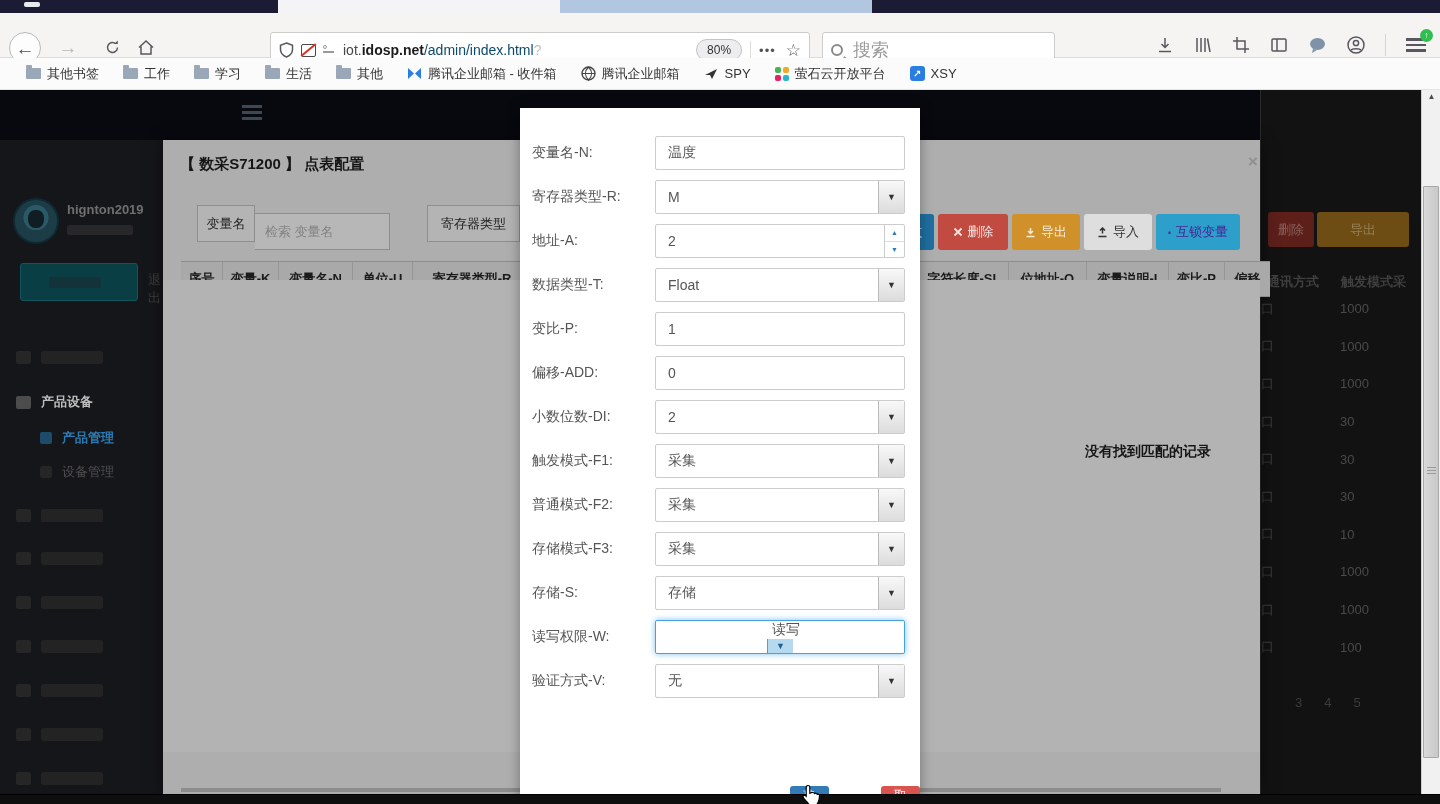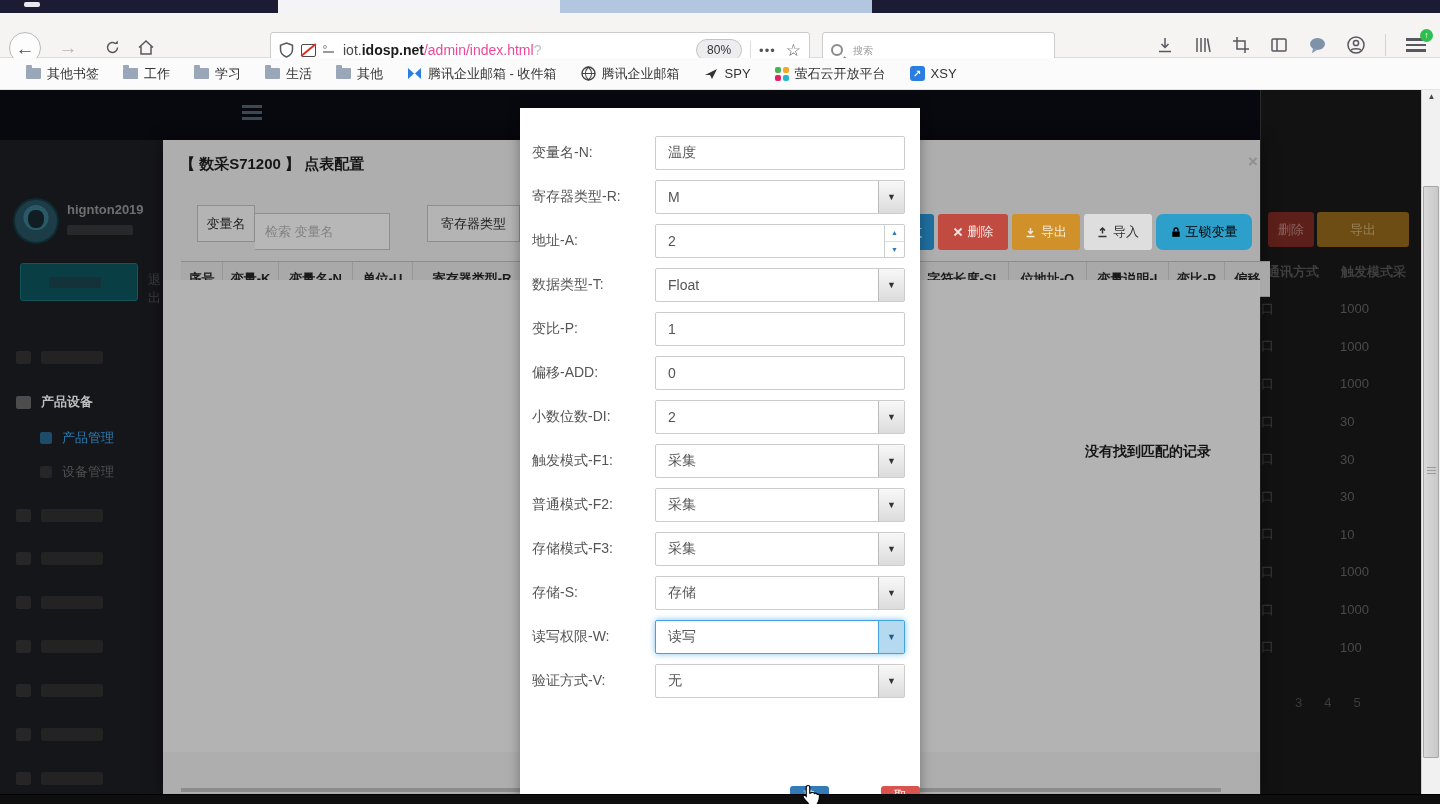--- a/index.html
+++ b/index.html
@@ -13,21 +13,21 @@
   .tab-notch{position:absolute;left:24px;top:2px;width:16px;height:5px;background:#e8e8ef;border-radius:2px;}
   #toolbar{left:0;top:13px;width:1440px;height:45px;background:#f5f4f2;border-bottom:1px solid #dcdcdc;z-index:90;}
   .navbtn{position:absolute;top:19px;color:#4c4c4c;font-size:19px;line-height:32px;text-align:center;width:32px;height:32px;}
   #backbtn{left:9px;border:1px solid #b9b9b9;border-radius:50%;background:#fdfdfd;}
   .icon-svg{stroke:#57575f;fill:none;stroke-width:1.5;}
   #urlbar{left:270px;top:19px;width:540px;height:36px;background:#fff;border:1px solid #ccc;border-radius:3px;display:flex;align-items:center;padding:0 8px;}
   .urltext{font-size:14px;white-space:nowrap;}
   .zoombadge{margin-left:auto;background:#ededf0;border:1px solid #c4c4c8;border-radius:12px;font-size:12px;color:#333;padding:3px 10px;}
   .urlsep{width:1px;height:18px;background:#ddd;margin:0 8px;}
   #searchbox{left:822px;top:19px;width:233px;height:36px;background:#fff;border:1px solid #ccc;border-radius:3px;display:flex;align-items:center;padding:0 8px;}
-  #searchbox input{border:none;outline:none;font-size:10px;width:160px;color:#0f766e;}
+  #searchbox input{border:none;outline:none;font-size:18px;width:160px;color:#0f766e;}
   #searchbox input::placeholder{color:#9a9a9a;}
   .mag{width:12px;height:12px;border:2px solid #8a8a8a;border-radius:50%;position:relative;margin-right:8px;}
   .mag::after{content:"";position:absolute;width:6px;height:2px;background:#8a8a8a;transform:rotate(45deg);left:10px;top:12px;}
   #rightIcons{right:14px;top:21px;display:flex;gap:20px;align-items:center;z-index:91;}
   .badge-up{position:absolute;width:13px;height:13px;background:#2fbf4f;border-radius:50%;right:-7px;top:-6px;color:#fff;font-size:9px;line-height:13px;text-align:center;font-weight:bold;}
   #bookmarksbar{left:0;top:58px;width:1440px;height:32px;background:#fbfbfb;border-bottom:1px solid #e4e4e4;display:flex;align-items:center;padding-left:16px;gap:4px;z-index:90;}
   .bm{display:flex;align-items:center;gap:6px;font-size:13px;color:#333;padding:3px 10px;border-radius:3px;white-space:nowrap;}
   .bm-folder{width:15px;height:11px;background:#9aa7b8;border-radius:1px;position:relative;}
   .bm-folder::before{content:"";position:absolute;top:-3px;left:0;width:6px;height:3px;background:#9aa7b8;border-radius:1px 1px 0 0;}
   .bm-ys{display:grid;grid-template-columns:6px 6px;grid-gap:2px;}
@@ -47,27 +47,27 @@
   .tealbtn{position:absolute;left:20px;top:123px;width:118px;height:38px;background:#0a3e45;border:1px solid #13545d;border-radius:3px;}
   .tealbtn i{position:absolute;left:28px;top:13px;width:52px;height:11px;background:#14323a;display:block;border-radius:2px;}
   .logout{position:absolute;left:148px;top:131px;font-size:13px;color:#3d3d3d;}
   .mitem{position:absolute;left:0;width:163px;height:30px;font-size:13px;display:flex;align-items:center;}
   .mitem .ic{width:15px;height:13px;background:#262626;margin:0 10px 0 16px;border-radius:2px;}
   .mitem .tx-block{width:62px;height:13px;background:#232323;border-radius:2px;}
   .mitem.parent{color:#bdbdbd;font-weight:bold;}
   .mitem.parent .ic{background:#4c4c4c;}
   .mitem.child,.mitem.child-active{padding-left:24px;color:#4f4f4f;}
   .mitem.child .ic,.mitem.child-active .ic{width:12px;height:12px;}
-  .mitem.child-active{color:#2b7cb4;font-weight:normal;}
+  .mitem.child-active{color:#2b7cb4;font-weight:bold;}
   .mitem.child-active .ic{background:#1c4c6a;}
 
   
   #bgright{position:absolute;left:1260px;top:0;width:161px;height:714px;background:#121212;border-left:1px solid #2a2a2a;}
   .bgbtn{position:absolute;top:122px;height:35px;border-radius:3px;color:rgba(255,255,255,.28);font-size:13px;text-align:center;line-height:35px;}
-  .bghead{position:absolute;left:6px;top:173px;width:153px;overflow:hidden;white-space:nowrap;font-size:13px;font-weight:bold;color:#3f3f3f;display:flex;gap:22px;}
+  .bghead{position:absolute;left:6px;top:183px;width:153px;overflow:hidden;white-space:nowrap;font-size:13px;font-weight:bold;color:#3f3f3f;display:flex;gap:22px;}
   #bgrows{position:absolute;left:0;top:200px;width:159px;}
   .bg-row{height:37.6px;display:flex;align-items:center;overflow:hidden;font-size:13px;color:#3e3e3e;}
   .bg-row .port{margin-left:-13px;width:92px;}
   .bg-row .val{color:#4a4a4a;}
   #bgpag{position:absolute;left:34px;top:605px;display:flex;gap:22px;font-size:13px;color:#3c3c3c;}
 
   
   #panel{left:163px;top:140px;width:1097px;height:654px;background:#aeaeae;z-index:10;box-shadow:0 0 14px rgba(0,0,0,.5);}
   .ptitle{position:absolute;left:17px;top:15px;font-size:15px;font-weight:bold;color:#161616;}
   .pclose{position:absolute;left:1085px;top:12px;font-size:17px;color:#8f8f8f;font-weight:bold;z-index:12;}
@@ -84,21 +84,21 @@
   #hstrip{position:absolute;left:18px;top:648px;width:1040px;height:4px;background:#8c8c8c;}
 
   
   #dialog{left:520px;top:108px;width:400px;height:714px;background:#fff;z-index:40;box-shadow:0 0 12px rgba(0,0,0,.35);padding:28px 0 0 12px;}
   .field{display:flex;align-items:center;height:34px;margin-bottom:10px;}
   .field label{width:123px;font-size:14px;color:#555;}
   .ctl{width:250px;height:34px;border:1px solid #ccc;border-radius:2px;position:relative;background:#fff;display:flex;align-items:center;}
   .ctl input{border:none;outline:none;width:100%;height:100%;padding:0 12px;font-size:14px;color:#555;background:transparent;}
   .ctl .val{padding-left:12px;font-size:14px;color:#555;flex:1;}
   .dd{width:26px;height:100%;border-left:1px solid #bbb;background:linear-gradient(#f8f8f8,#dcdcdc);display:flex;align-items:center;justify-content:center;font-size:9px;color:#333;}
-  .ctl.focus{border:1px solid #45a2e0;box-shadow:0 0 6px rgba(77,166,225,.7);}
+  .ctl.focus{border:1px solid #45a2e0;box-shadow:0 0 6px rgba(77,166,225,.7);flex-direction:column;}
   .ctl.focus .dd{background:#b5daf0;border-left:1px solid #45a2e0;color:#1f5f8d;}
   .spin{width:20px;height:100%;border-left:1px solid #ccc;display:flex;flex-direction:column;}
   .spin span{flex:1;font-size:7px;color:#2f7cb5;display:flex;align-items:center;justify-content:center;}
   .spin span:first-child{border-bottom:1px solid #ddd;}
   #dfooter{position:absolute;left:0;top:678px;width:100%;display:flex;gap:8px;padding-left:270px;}
   .dbtn{height:31px;border:none;border-radius:3px;color:#fff;font-size:13px;padding:1px 13px;}
   #okbtn{background:#337ab7;}
   #cancelbtn{background:#d9534f;margin-left:44px;}
   #handcursor{left:800px;top:784px;z-index:70;}
 
@@ -140,21 +140,21 @@
           <path class="icon-svg" d="M7.5 1l6 2.3v4.2c0 3.7-2.6 6.1-6 7.5-3.4-1.4-6-3.8-6-7.5V3.3z"></path>
         </svg>
       <span style="position:relative;width:15px;height:13px;margin-right:7px;">
         <span style="position:absolute;inset:0;border:1.5px solid #4a4a4a;border-radius:2px;"></span>
         <span style="position:absolute;left:-2px;top:5px;width:19px;height:2px;background:#d93025;transform:rotate(-40deg);"></span>
       </span>
       <span style="width:12px;height:10px;margin-right:8px;display:inline-block;">
         <span style="display:block;width:4px;height:4px;border:1.5px solid #9a9a9a;border-radius:50%;"></span>
         <span style="display:block;width:11px;height:2px;background:#9a9a9a;margin-top:2px;"></span>
       </span>
-      <span class="urltext"><span style="color:#474747;">iot.</span><span style="color:#1b1b1b;font-weight:bold;">idosp.net</span><span style="color:#ec4899;margin-top:28px;">/admin/index.html</span><span style="color:#c0c0c0;">?</span></span>
+      <span class="urltext"><span style="color:#474747;">iot.</span><span style="color:#1b1b1b;font-weight:bold;">idosp.net</span><span style="color:#0c4a6e;margin-top:28px;">/admin/index.html</span><span style="color:#c0c0c0;">?</span></span>
       <span class="zoombadge">80%</span>
       <span class="urlsep"></span>
       <span style="color:#555;font-size:13px;letter-spacing:1px;">•••</span>
       <span style="color:#555;font-size:17px;margin-left:10px;">☆</span>
     </div>
     <div class="abs" id="searchbox">
       <span class="mag"></span>
       <input placeholder="搜索" style="">
     </div>
     <div class="abs" id="rightIcons">
@@ -390,21 +390,21 @@
             <path d="M5.5 1v5.2M3 4l2.5 2.5L8 4M1.5 9.5h8" stroke="currentColor" stroke-width="1.5" fill="none"></path>
           </svg>
           <span>导出</span>
         </div>
         <div class="pbtn" style="background: rgb(222, 222, 222); color: rgb(51, 51, 51); width: 68px;">
           <svg width="11" height="11" viewBox="0 0 11 11">
             <path d="M5.5 6.5V1.3M3 3.5L5.5 1 8 3.5M1.5 9.5h8" stroke="currentColor" stroke-width="1.5" fill="none"></path>
           </svg>
           <span>导入</span>
         </div>
-        <div class="pbtn" style="background: rgb(45, 159, 203); color: #000000; width: 96px; border-radius: 7px;">
+        <div class="pbtn" style="background: rgb(45, 159, 203); color: #4c1d95; width: 84px;">
           <svg width="10" height="11" viewBox="0 0 10 11">
             <path d="M3 4.5V3a2 2 0 014 0v1.5" stroke="currentColor" stroke-width="1.4" fill="none"></path>
             <rect x="1.3" y="4.5" width="7.4" height="5.3" fill="currentColor"></rect>
           </svg>
           <span>互锁变量</span>
         </div>
       </div>
     <div class="thead" id="lheaders" style="left:18px;">
         <div class="th" style="width: 41px;">序号</div>
         <div class="th" style="width: 56px;">变量-K</div>

